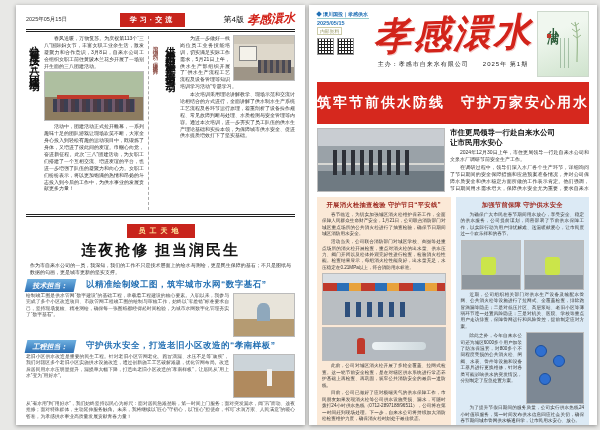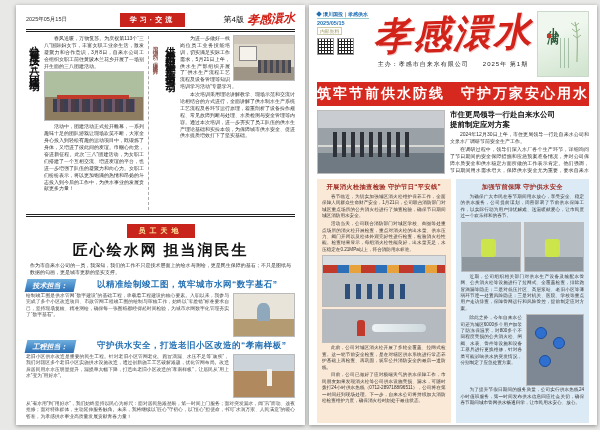--- a/index.html
+++ b/index.html
@@ -39,21 +39,21 @@
   .ph-meet .screen{position:absolute;left:8%;top:22%;width:30%;height:34%;background:#f4f2ea;border:0.5px solid #888;}
   .ph-meet .heads{position:absolute;left:40%;top:55%;width:55%;height:30%;background:repeating-linear-gradient(90deg,#4a4a55 0 3px,#7b6f66 3px 6px);}
 
   .badge-row{text-align:center;margin-top:2px;}
   .badge{display:inline-block;background:#c8241c;color:#ffe79c;font-size:7px;font-weight:bold;
          padding:2px 12px;letter-spacing:4px;}
   .headline{font-family:"Liberation Serif","DejaVu Serif",serif;font-weight:bold;font-size:15px;
             letter-spacing:2px;text-align:center;color:#111;margin:3px 0 2px;}
   .intro{font-size:5px;line-height:1.35;text-align:justify;color:#333;padding:0 4px;}
   .sub{margin-top:3px;}
-  .sub-head{display:flex;align-items:center;gap:22px;margin-bottom:1px;}
+  .sub-head{display:flex;align-items:center;gap:11px;margin-bottom:1px;}
   .sub-label{background:linear-gradient(180deg,#6fb0e0,#2b6fb5);color:#fff;font-size:7px;font-weight:bold;
              padding:1.5px 7px;transform:skewX(-12deg);}
   .sub-title{color:#2470b3;font-weight:bold;font-size:8.5px;letter-spacing:0.5px;}
   .sub-row{display:flex;gap:4px;}
   .sub-body{flex:1;font-size:4.8px;line-height:1.38;text-align:justify;color:#444;}
   .ph-desk{width:62px;height:44px;background:linear-gradient(180deg,#e8e4da 0 60%,#b59b72 60%);}
   .ph-desk .person{position:absolute;left:38%;top:22%;width:22%;height:44%;background:#8fa8bc;border-radius:40% 40% 0 0;}
   .ph-site{width:62px;height:44px;background:linear-gradient(180deg,#ccd4d9 0 38%,#b08a5e 38%);}
   .ph-site .fig{position:absolute;left:55%;top:35%;width:9%;height:40%;background:#f2f2f0;}
 
@@ -74,21 +74,21 @@
         text-shadow:1px 1px 0 rgba(210,35,26,.25);letter-spacing:2px;}
   .publisher{font-size:6px;color:#222;margin-top:7px;letter-spacing:1px;}
   .solar{width:52px;height:66px;position:relative;background:linear-gradient(160deg,#f0f7ef 0 30%,#cfe3cd);border:0.5px solid #cdd8cc;}
   .solar-title{position:absolute;left:6px;top:5px;writing-mode:vertical-rl;font-size:12px;font-weight:bold;
                color:#2e5d3a;letter-spacing:5px;font-family:"Liberation Serif",serif;}
   .solar-seal{position:absolute;left:9px;top:22px;width:4px;height:4px;background:#c0392b;}
   .solar-bars{position:absolute;left:22px;top:26px;width:10px;height:30px;
               background:repeating-linear-gradient(90deg,#7fa383 0 1px,transparent 1px 4px);opacity:.6;}
   .wheat{position:absolute;right:3px;top:6px;}
   .rp-banner{margin-top:3px;background:#d6281e;color:#fff;font-weight:bold;font-size:14px;
-             text-align:center;letter-spacing:2px;padding:3px 0;}
+             text-align:center;letter-spacing:2px;padding:12px 0;}
   .lead{display:flex;gap:5px;margin-top:4px;height:64px;}
   .ph-plant{width:128px;height:64px;background:linear-gradient(180deg,#c9cdd2 0 28%,#9aa2a8 28% 68%,#6f7a82 68%);}
   .ph-plant .rail{position:absolute;left:0;top:55%;width:100%;height:2px;background:#d8d8d4;}
   .ph-plant .figs{position:absolute;left:12%;top:34%;width:60%;height:40%;background:repeating-linear-gradient(90deg,#2e3138 0 4px,transparent 4px 9px);}
   .lead-right{flex:1;overflow:hidden;}
   .lead-title{font-weight:bold;font-size:7.5px;color:#111;line-height:1.35;}
   .cols{display:flex;gap:5px;margin-top:5px;height:244px;}
   .col{flex:1;padding:4px 5px;overflow:hidden;}
   .col.orange{background:#fbe9d7;}
   .col.blue{background:#dceaf5;}
@@ -152,21 +152,21 @@
           <div class="micro ind">本次培训采用理论讲解教学、现场示范和交流讨论相结合的方式进行，全面讲解了供水制水生产系统工艺流程及各环节运行原理，着重剖析了设备操作规程、常见故障判断与处理、水质检测与安全管理等内容。通过本次培训，进一步夯实了员工队伍的供水生产理论基础和实操本领，为保障城市供水安全、促进供水提质增效打下了坚实基础。</div>
         </div>
       </div>
     </div>
 
     <div class="dbl"></div>
 
     <div class="badge-row">
       <span class="badge">员工天地</span>
     </div>
-    <div class="headline">匠心绘水网    担当润民生</div>
+    <div class="headline">连夜抢修    担当润民生</div>
     <div class="intro">作为市自来水公司的一员，我深知，我们的工作不只是技术层面上的绘水与测绘，更是民生保障的基石；不只是图纸与数据的勾画，更是城市更新的坚实支撑。</div>
 
     <div class="sub">
       <div class="sub-head">
         <span class="sub-label">技术担当：</span>
         <span class="sub-title">以精准绘制竣工图，筑牢城市水网“数字基石”</span>
       </div>
       <div class="sub-row">
         <div class="sub-body">绘制竣工图是供水管网“数字建设”的基础工程，承载着工程建设的核心要素。入职以来，我参与完成了多个小区改造项目、市政管网工程竣工图的绘制与审核工作，始终以“零差错”标准要求自己，坚持现场复核、精准测绘，确保每一张图纸都经得起时间检验，为城市水网数字化管理夯实了“数字基石”。</div>
         <div class="ph ph-desk">
@@ -225,21 +225,21 @@
 
     <div class="rp-banner">筑牢节前供水防线　守护万家安心用水</div>
 
     <div class="lead">
       <div class="ph ph-plant">
         <div class="rail"></div>
         <div class="figs"></div>
       </div>
       <div class="lead-right">
         <div class="lead-title">市住更局领导一行赴自来水公司</div>
-        <div class="lead-title">提前制定应对方案</div>
+        <div class="lead-title">让市民用水安心</div>
         <div class="micro ind">2024年12月30日上午，市住更局领导一行赴自来水公司和文泉水厂调研节前安全生产工作。</div>
         <div class="micro ind">在调研过程中，领导们深入水厂各个生产环节，详细询问了节日期间的安全保障措施和应急预案准备情况，并对公司保障水质安全和供水稳定方面所做的工作表示肯定。他们强调，节日期间用水需求增大，保障供水安全尤为重要，要求自来水公司加强值班值守，确保各系统设备稳定运行，同时做好应急抢修准备，积极应对突发事故风险。</div>
       </div>
     </div>
 
     <div class="cols">
       <div class="col orange">
         <div class="col-title">开展消火栓抽查检验 守护节日“平安线”</div>
         <div class="cmicro">春节临近，为切实加强城区消火栓维护保养工作，全面保障人民群众生命财产安全，1月21日，公司联合消防部门对城区重点场所的公共消火栓进行了抽查检验，确保节日期间城区消防用水安全。</div>
         <div class="cmicro">活动当天，公司联合消防部门对城区学校、商圈等处重点场所的消火栓开展检查，重点对消火栓的出水量、供水压力、阀门开闭以及栓体外观完好性进行检查，检验消火栓性能。检查结果显示，每组消火栓性能良好，出水量充足，水压稳定在0.21MPa以上，符合消防用水标准。</div>

